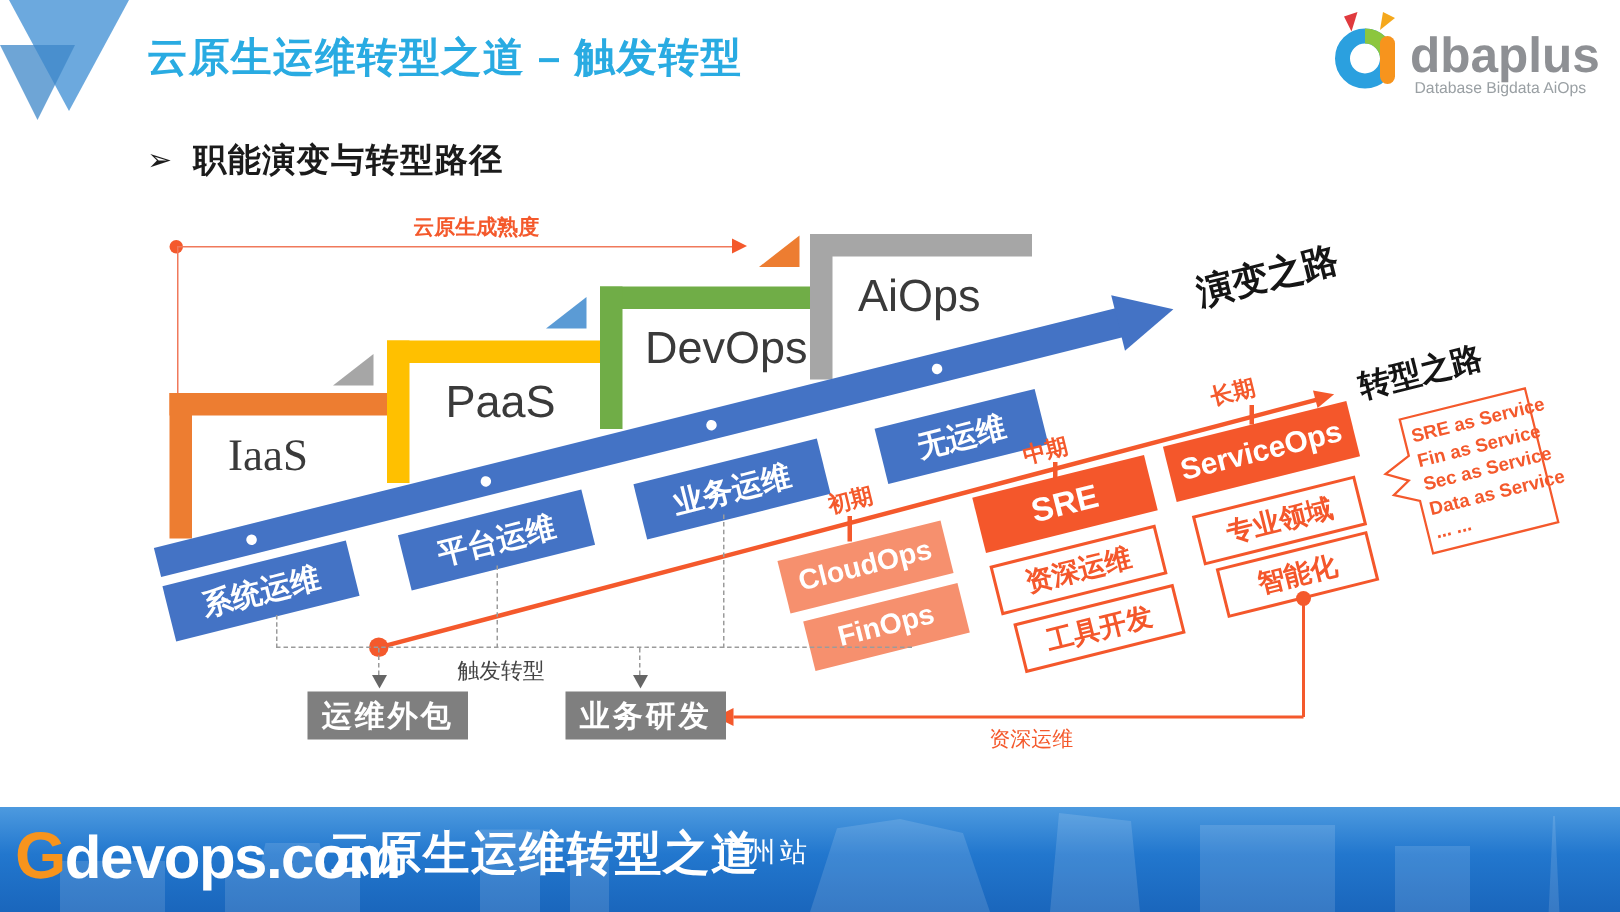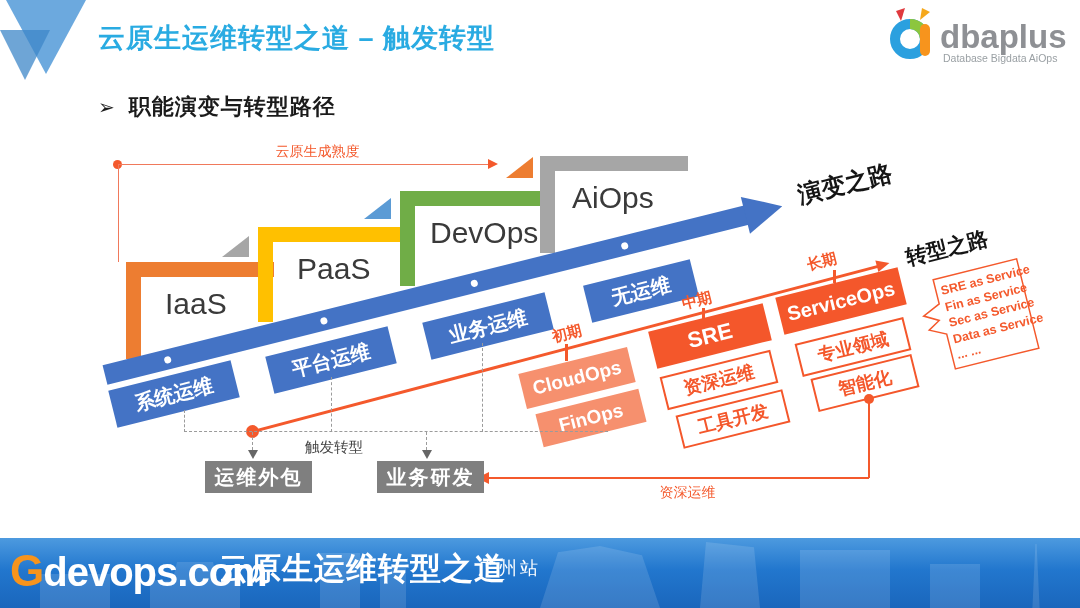--- a/index.html
+++ b/index.html
@@ -66,23 +66,23 @@
 
   <div class="sec-head">
     <span class="bullet">➢</span>
     <span class="txt">职能演变与转型路径</span>
   </div>
 
   <div class="abs" style="left:113px;top:160px;width:9px;height:9px;border-radius:50%;background:#F4592C;"></div>
   <div class="abs" style="left:118px;top:164px;width:372px;border-top:1.5px solid #F0795B;"></div>
   <div class="tri" style="left:488px;top:159px;border-left:10px solid #F4592C;border-top:5.5px solid transparent;border-bottom:5.5px solid transparent;"></div>
   <div class="abs" style="left:118px;top:164px;height:98px;border-left:1.5px solid #F0795B;"></div>
-  <div class="abs" style="left:250px;top:143px;width:135px;text-align:center;font-size:14px;color:#F4592C;">云原生成熟度</div>
+  <div class="abs" style="left:250px;top:143px;width:135px;text-align:center;font-size:14px;color:#F4592C;font-weight:bold;">云原生成熟度</div>
 
-  <div class="stair" style="left:126px;top:262px;width:133px;height:82px;border-color:#ED7D31;">
+  <div class="stair" style="left:113px;top:262px;width:133px;height:82px;border-color:#ED7D31;font-family:Liberation Serif, serif;">
     <span style="left:24px;top:10px;">IaaS</span>
   </div>
   <div class="tri" style="left:222px;top:236px;border-left:27px solid transparent;border-bottom:21px solid #A6A6A6;"></div>
   <div class="stair" style="left:258px;top:227px;width:130px;height:80px;border-color:#FFC000;">
     <span style="left:24px;top:10px;">PaaS</span>
   </div>
   <div class="tri" style="left:364px;top:198px;border-left:27px solid transparent;border-bottom:21px solid #5B9BD5;"></div>
   <div class="stair" style="left:400px;top:191px;width:132px;height:80px;border-color:#70AD47;">
     <span style="left:15px;top:10px;">DevOps</span>
   </div>

